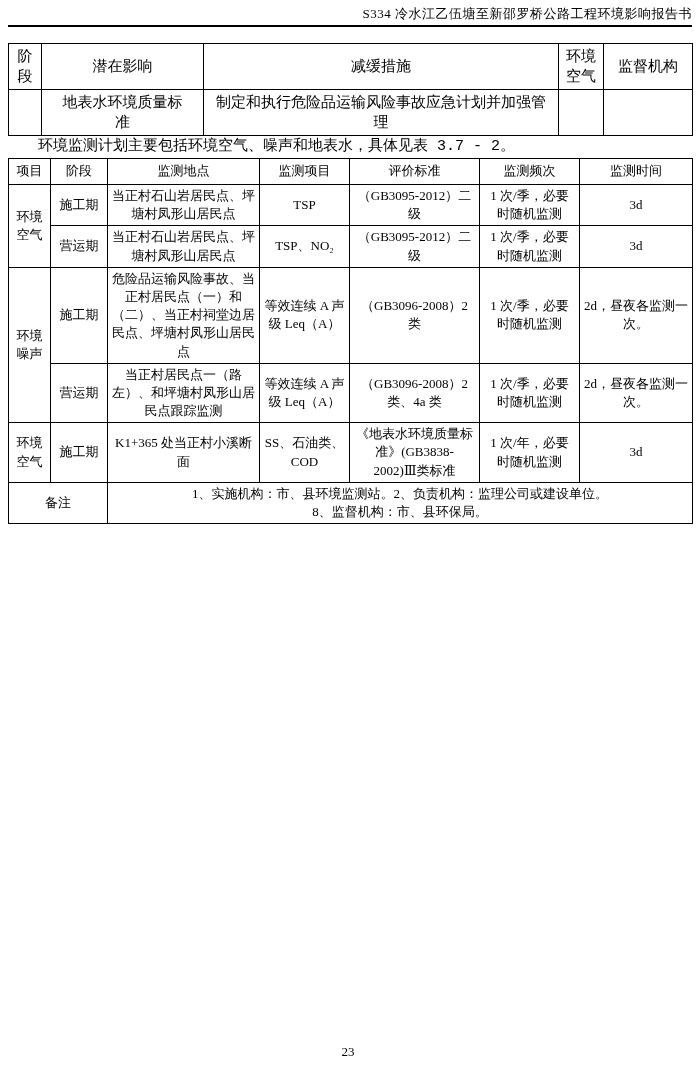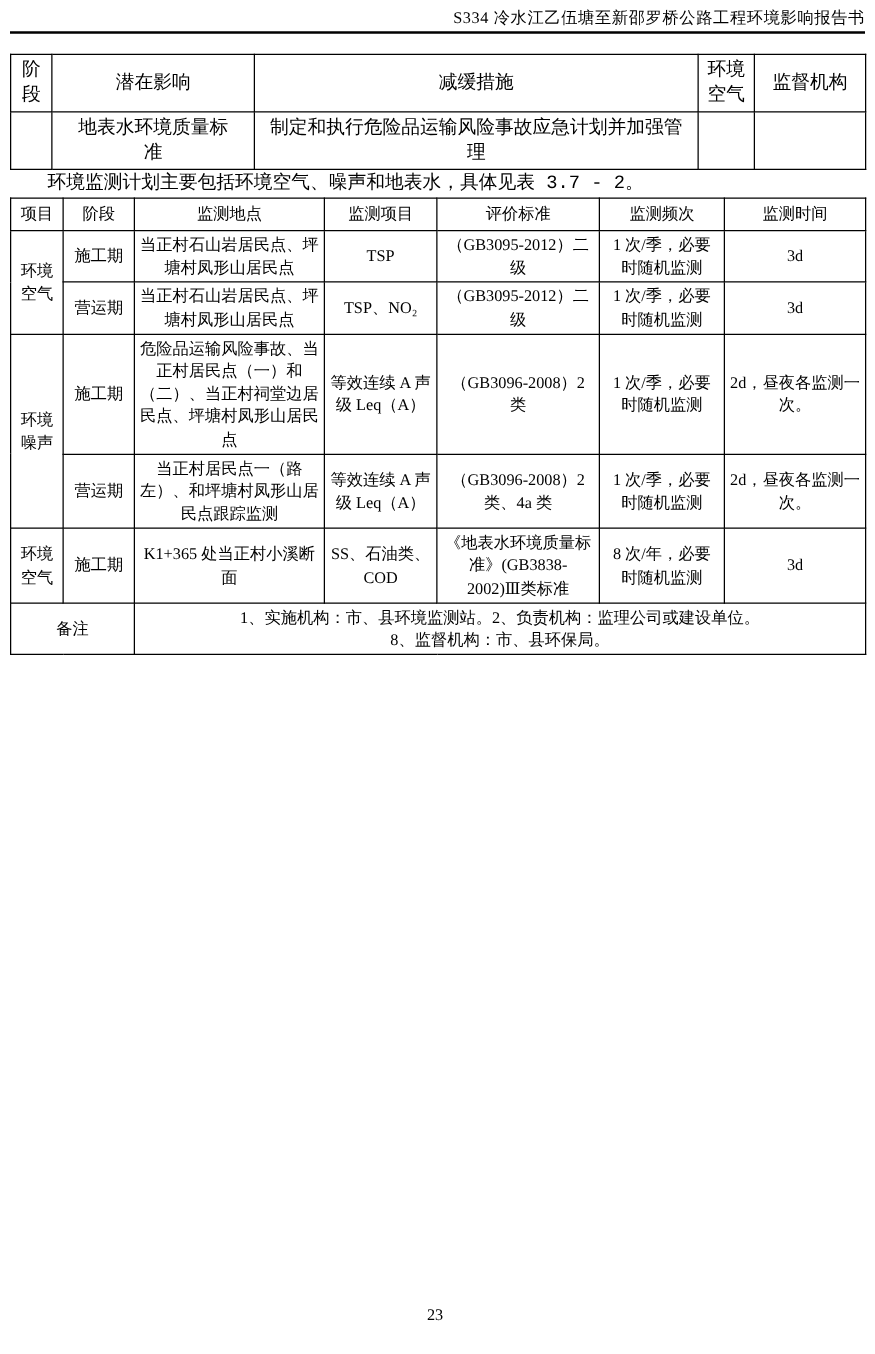--- a/index.html
+++ b/index.html
@@ -180,21 +180,21 @@
       <td>1 次/季，必要时随机监测</td>
       <td>2d，昼夜各监测一次。</td>
     </tr>
 
     <tr class="r54">
       <td>环境空气</td>
       <td>施工期</td>
       <td>K1+365 处当正村小溪断面</td>
       <td>SS、石油类、COD</td>
       <td>《地表水环境质量标准》(GB3838-2002)Ⅲ类标准</td>
-      <td>8 次/年，必要时随机监测</td>
+      <td>1 次/年，必要时随机监测</td>
       <td>3d</td>
     </tr>
 
     <tr class="rnote">
       <td colspan="2">备注</td>
       <td colspan="5">
         <div>1、实施机构：市、县环境监测站。2、负责机构：监理公司或建设单位。</div>
         <div>8、监督机构：市、县环保局。</div>
       </td>
     </tr>

